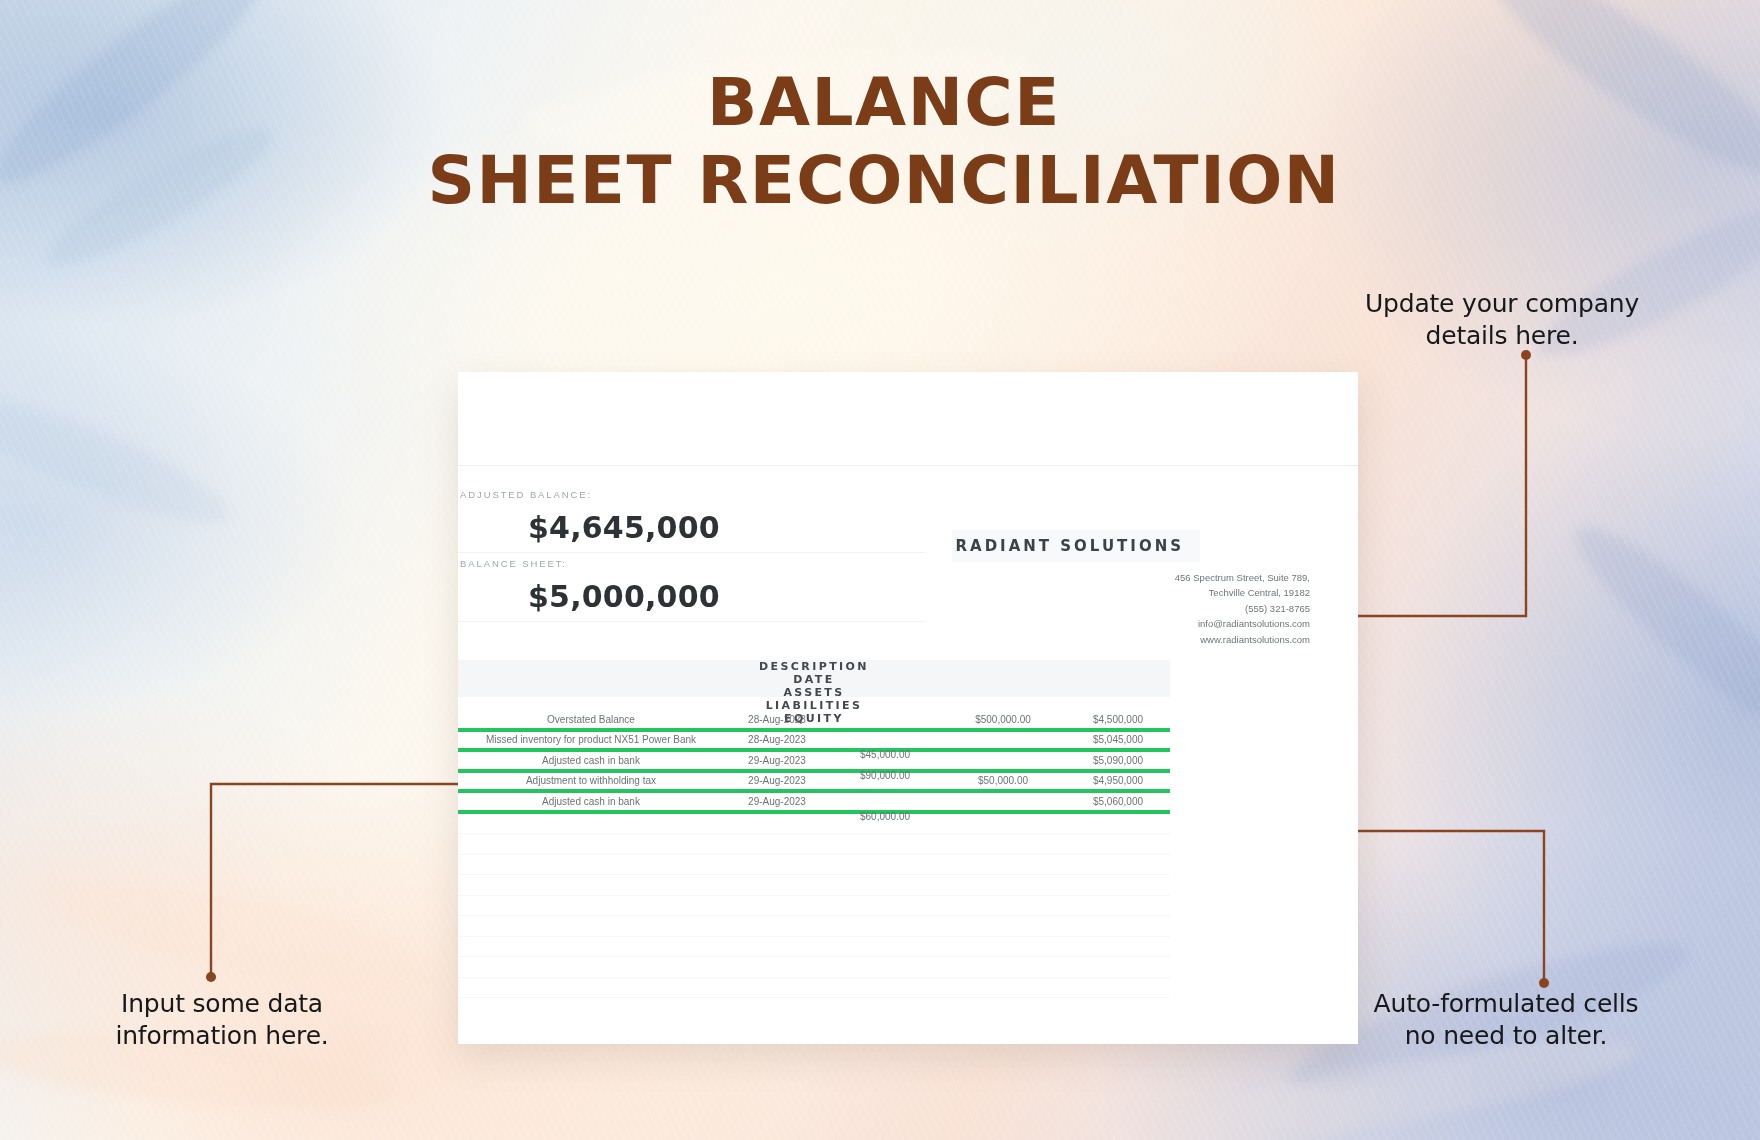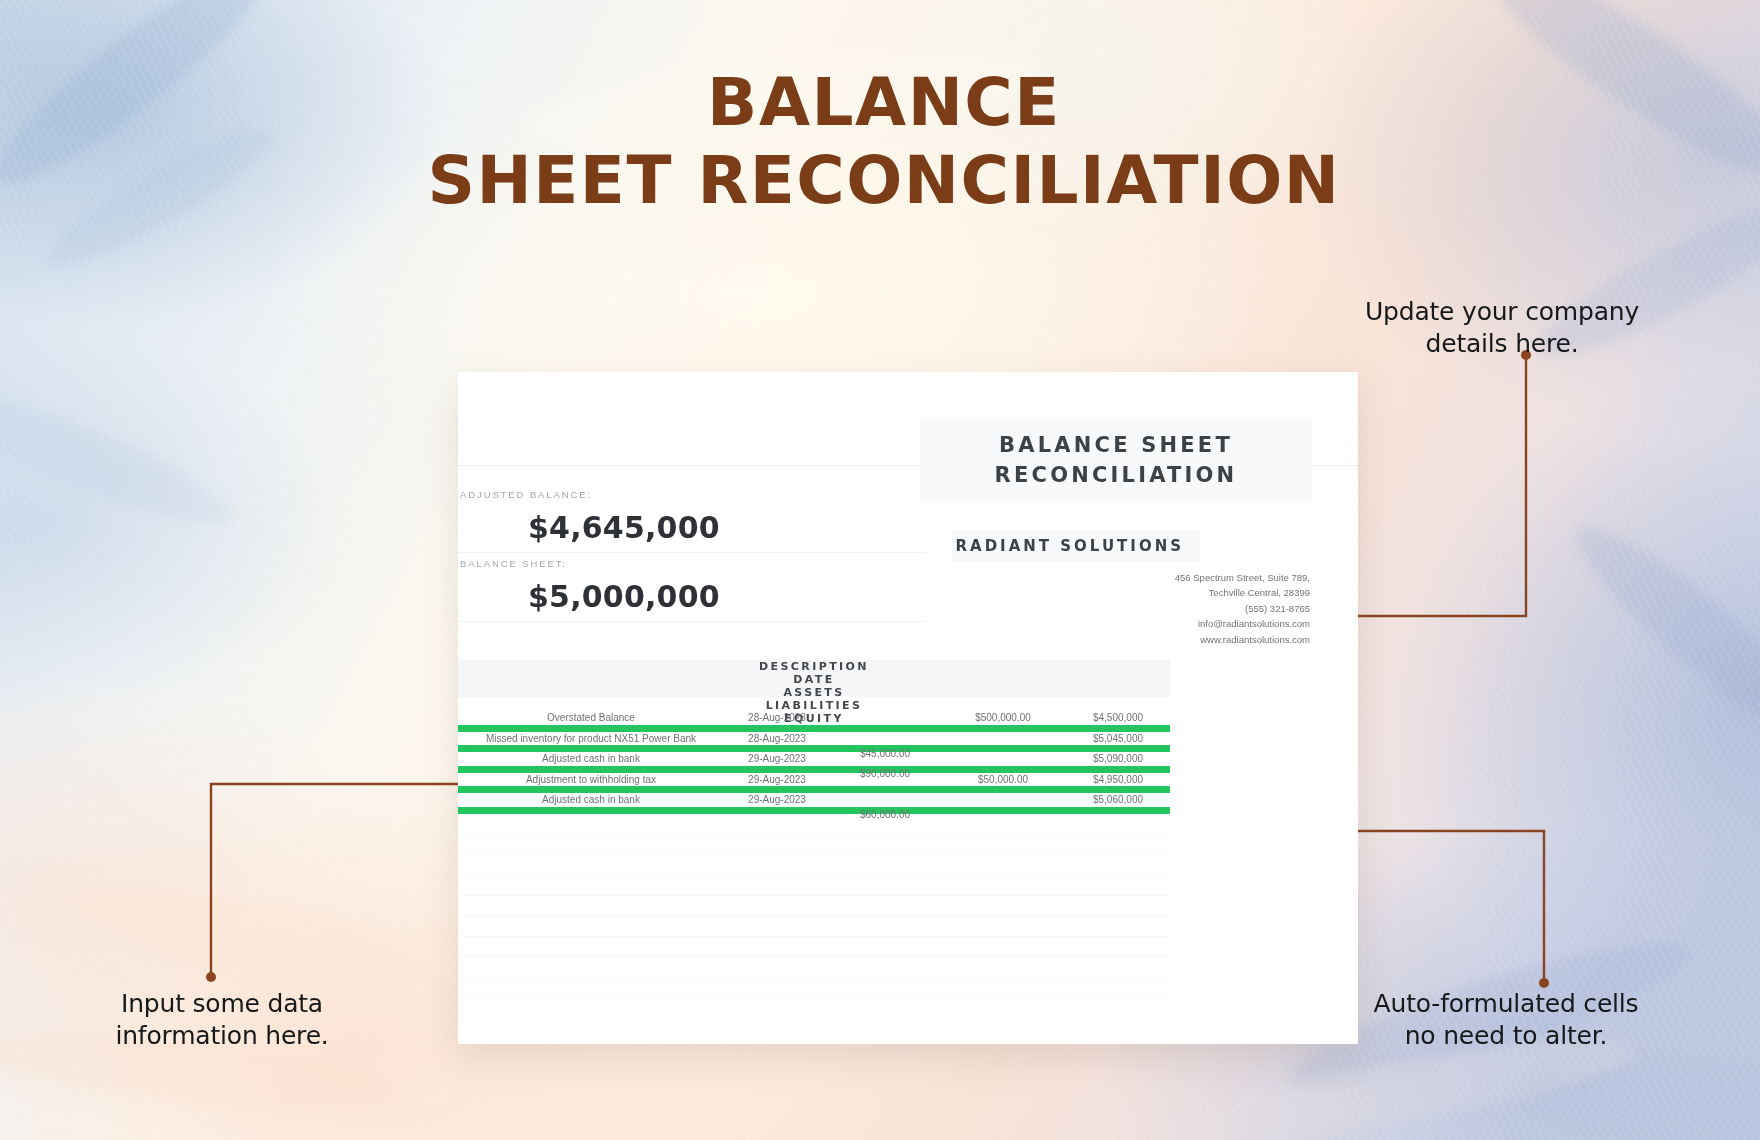--- a/index.html
+++ b/index.html
@@ -207,21 +207,21 @@
     font-family: "DejaVu Sans", sans-serif;
     font-weight: 700;
     font-size: 11px;
     letter-spacing: 2.4px;
     color: #44484c;
   }
   .tbl-row {
     display: flex;
     align-items: center;
     height: 20.5px;
-    border-bottom: 7px solid #22c55e;
+    border-bottom: 4px solid #22c55e;
   }
   .tbl-row .cell {
     font-size: 10px;
     color: #6d7276;
     font-family: "Liberation Sans", sans-serif;
   }
   .tbl-row.spacer { border-bottom: 1px solid #f6f7f8; }
 
   .c-desc  { width: 266px; text-align: center; }
   .c-date  { width: 106px; text-align: center; }
@@ -238,21 +238,21 @@
   .anno-text {
     position: absolute;
     font-family: "DejaVu Sans", sans-serif;
     font-size: 25px;
     line-height: 1.26;
     color: #16181a;
     text-align: center;
     white-space: pre-line;
     letter-spacing: -.2px;
   }
-  .anno-tl { left: 1332px; top: 296px; width: 340px; }
+  .anno-tl { left: 1332px; top: 288px; width: 340px; }
   .anno-bl { left: 52px;  top: 988px;  width: 340px; }
   .anno-br { left: 1336px; top: 988px; width: 340px; }
 
   .anno-svg { position: absolute; inset: 0; pointer-events: none; }
 </style>
 </head>
 <body>
 
 <div id="stage">
 
@@ -308,40 +308,36 @@
   <div class="anno-text anno-br">Auto-formulated cells
 no need to alter.</div>
   <div class="anno-text anno-bl">Input some data
 information here.</div>
 
   <div id="doc-card">
     <div class="card-inner" style="padding:0 48px;">
 
       <div class="sheet-rule rule-top"></div>
 
-      <div class="doc-title-box">
-        <div class="doc-title-text">BALANCE SHEET
-RECONCILIATION</div>
-      </div>
 
       <div class="kpi-label kpi1-label">ADJUSTED BALANCE:</div>
       <div class="kpi-value kpi1-value">$4,645,000</div>
       <div class="kpi-underline kpi1-rule"></div>
 
       <div class="kpi-label kpi2-label">BALANCE SHEET:</div>
       <div class="kpi-value kpi2-value">$5,000,000</div>
       <div class="kpi-underline kpi2-rule"></div>
 
       <div class="company-box">
         <div class="company-name">RADIANT SOLUTIONS</div>
       </div>
 
       <div class="company-details">
         <div>456 Spectrum Street, Suite 789,</div>
-        <div>Techville Central, 28399</div>
+        <div>Techville Central, 19182</div>
         <div>(555) 321-8765</div>
         <div>info@radiantsolutions.com</div>
         <div>www.radiantsolutions.com</div>
       </div>
 
       <div class="tbl">
         <div class="tbl-head">
           <div class="cell c-desc">DESCRIPTION</div>
           <div class="cell c-date">DATE</div>
           <div class="cell c-asset">ASSETS</div>

